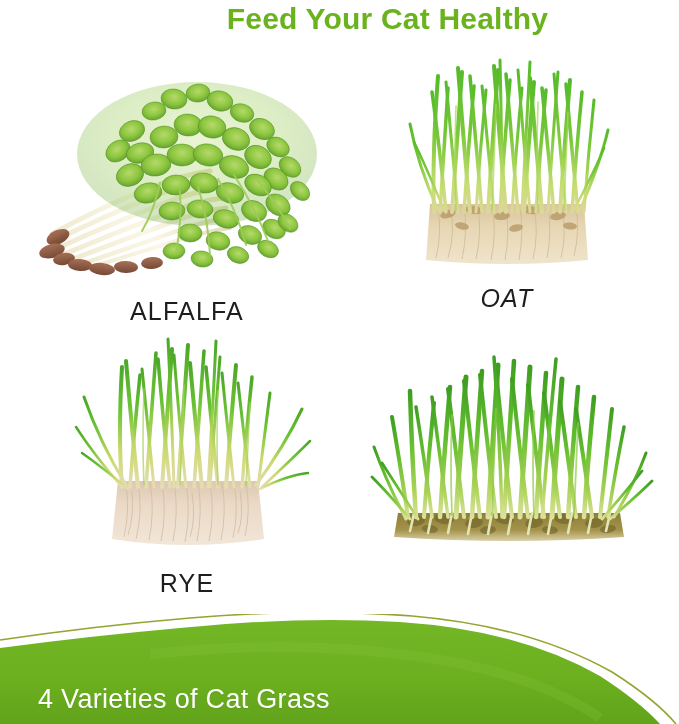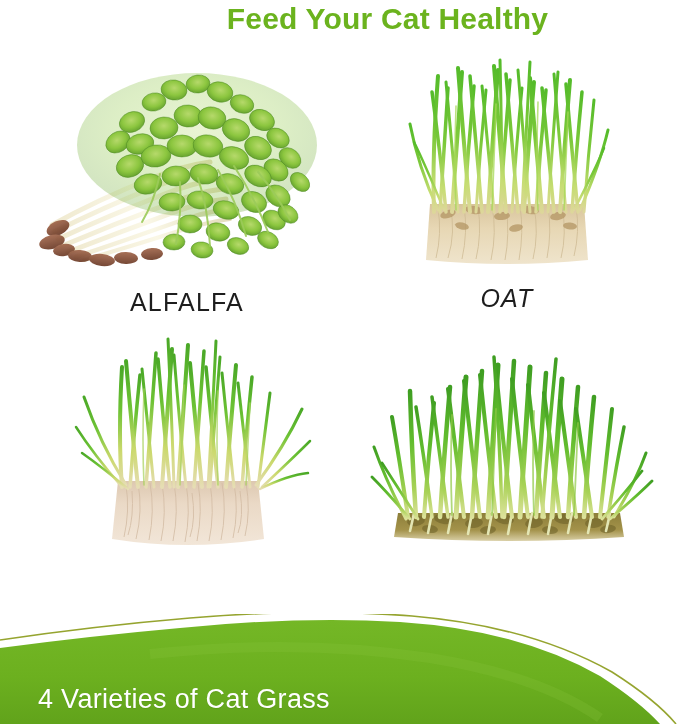--- a/index.html
+++ b/index.html
@@ -18,21 +18,21 @@
     text-align:center;
     font-size:30px; font-weight:bold; letter-spacing:0.2px;
     color:#6bb31e;
     font-family:"Liberation Sans", sans-serif;
     margin-left:48px;
   }
 
   
   .grid { position:absolute; top:46px; left:0; width:679px; height:570px; }
   .cell { position:absolute; }
-  .cell-alfalfa { left:22px;  top:4px;   width:330px; height:285px; }
+  .cell-alfalfa { left:22px;  top:13px;   width:330px; height:285px; }
   .cell-oat     { left:352px; top:0px;   width:310px; height:285px; }
   .cell-rye     { left:22px;  top:285px; width:330px; height:285px; }
   .cell-wheat   { left:352px; top:285px; width:310px; height:285px; }
 
   .photo { position:absolute; left:0; top:0; width:100%; height:230px; }
   .caption {
     position:absolute; left:0; width:100%;
     text-align:center; font-size:25px; color:#1d1d1d;
     letter-spacing:1.2px; font-weight:400;
     font-family:"Liberation Sans", sans-serif;
@@ -336,20 +336,21 @@
           </g>
           <g stroke="#a8d25c" stroke-width="1.6" fill="none" stroke-linecap="round" opacity=".7">
             <path d="M122 154 Q120 110 122 58"></path>
             <path d="M158 154 Q160 110 162 54"></path>
             <path d="M196 154 Q194 112 196 60"></path>
             <path d="M224 154 Q226 116 228 72"></path>
           </g>
         </g>
       </svg>
     </div>
+    <div class="caption">RYE</div>
   </div>
 
   <div class="cell cell-wheat">
     <div class="photo">
       <svg viewBox="0 0 310 230" preserveAspectRatio="xMidYMid meet">
         <defs>
           <linearGradient id="whBlade" x1="0" y1="0" x2="0" y2="1">
             <stop offset="0%" stop-color="#3f9e22"></stop>
             <stop offset="40%" stop-color="#62bd2e"></stop>
             <stop offset="78%" stop-color="#a9d257"></stop>

